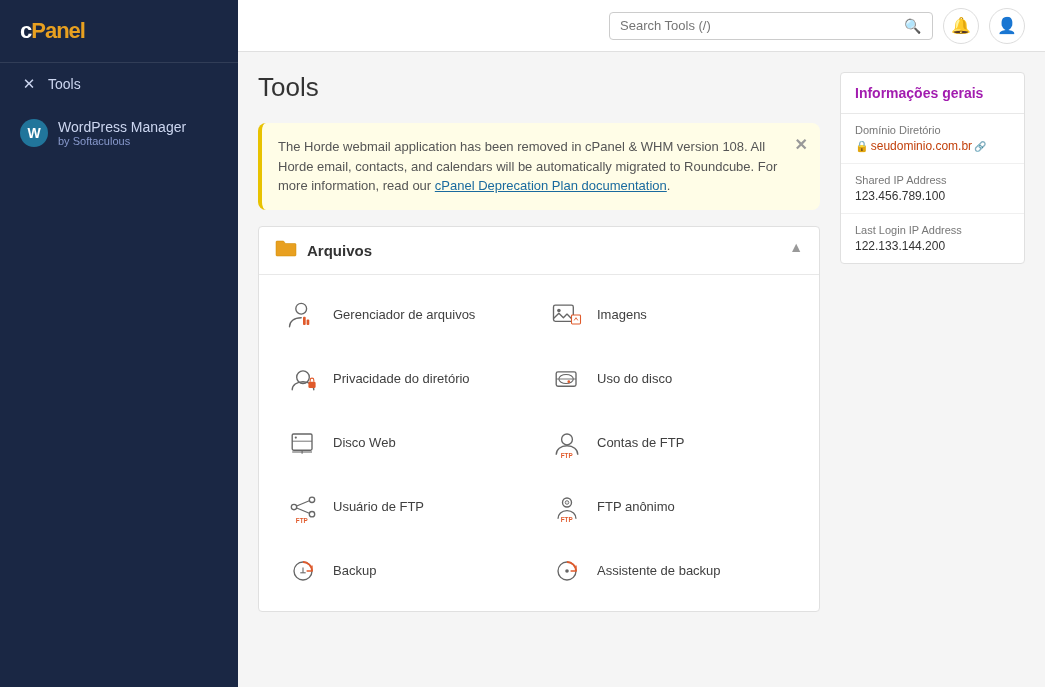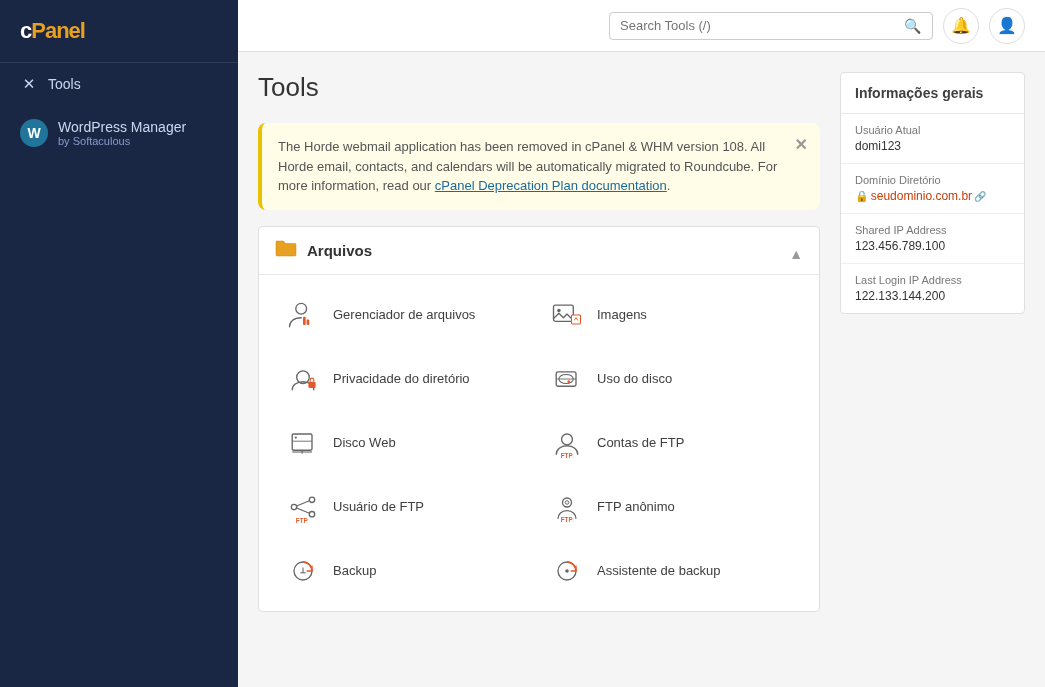--- a/index.html
+++ b/index.html
@@ -166,21 +166,21 @@
     }
 
     
     .section-card {
       background: #fff;
       border: 1px solid #e0e0e0;
       border-radius: 4px;
     }
     .section-header {
       display: flex;
-      align-items: flex-end;
+      align-items: flex-start;
       justify-content: space-between;
       padding: 12px 16px;
       border-bottom: 1px solid #e8e8e8;
       cursor: pointer;
       gap: 24px;
     }
     .section-header-left {
       display: flex;
       align-items: center;
       gap: 10px;
@@ -221,21 +221,21 @@
       background: #fff;
       border: 1px solid #e0e0e0;
       border-radius: 4px;
       padding: 0;
       flex-shrink: 0;
       align-self: flex-start;
     }
     .info-panel-title {
       font-size: 14px;
       font-weight: 600;
-      color: #404040;
+      color: #a21caf;
       padding: 12px 14px;
       border-bottom: 1px solid #e8e8e8;
     }
     .info-row {
       padding: 10px 14px;
       border-bottom: 1px solid #f0f0f0;
     }
     .info-row:last-child { border-bottom: none; }
     .info-label { font-size: 11px; color: #777; margin-bottom: 3px; }
     .info-value { font-size: 12px; color: #333; word-break: break-all; }
@@ -436,24 +436,20 @@
           </div>
 
         </div>
       </div>
 
     </div>
 
     <div id="info-panel">
       <div class="info-panel-title">Informações gerais</div>
 
-      <div class="info-row">
-        <div class="info-label">Usuário Atual</div>
-        <div class="info-value">domi123</div>
-      </div>
 
       <div class="info-row">
         <div class="info-label">Domínio Diretório</div>
         <div class="info-value">
           <span class="lock-icon">🔒</span><a href="#">seudominio.com.br</a><span class="ext-icon">🔗</span>
         </div>
       </div>
 
       <div class="info-row">
         <div class="info-label">Shared IP Address</div>

